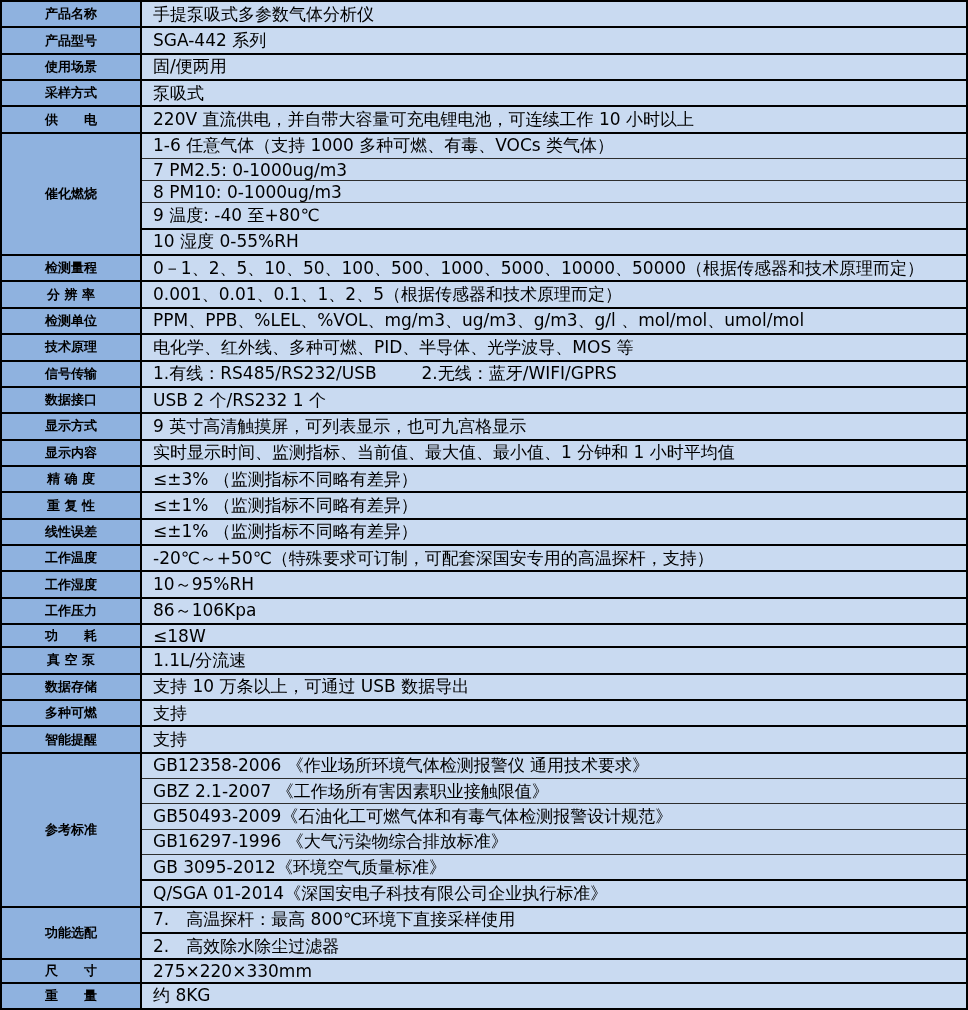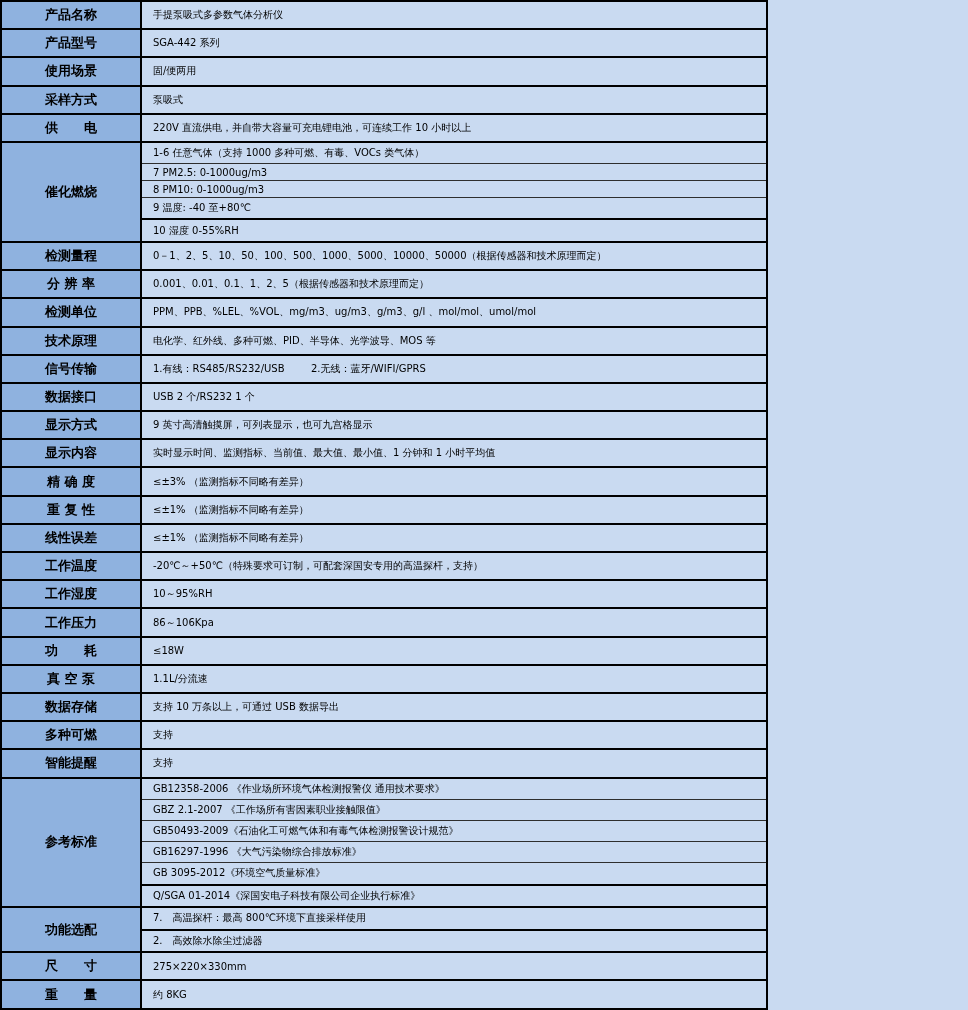--- a/index.html
+++ b/index.html
@@ -10,21 +10,21 @@
     --text:#000000;
   }
   html,body{margin:0;padding:0;}
   body{
     width:968px;height:1010px;
     font-family:"DejaVu Sans","Liberation Sans",sans-serif;
     color:var(--text);
     background:var(--value-bg);
   }
   table.spec{
-    width:768px;height:1010px;
+    width:968px;height:1010px;
     border-collapse:collapse;
     table-layout:fixed;
     border:2px solid var(--border-strong);
     background:var(--value-bg);
   }
   col.c-label{width:140px;}
   th.lab{
     background:var(--label-bg);
     font-weight:bold;
     font-size:13px;
@@ -32,21 +32,21 @@
     vertical-align:middle;
     padding:0 2px;
     border-top:2px solid var(--border-strong);
     border-bottom:2px solid var(--border-strong);
     border-right:2px solid var(--border-strong);
     color:var(--text);
     white-space:pre;
   }
   td.v{
     background:var(--value-bg);
-    font-size:10px;
+    font-size:17px;
     vertical-align:middle;
     padding:0 6px 0 11px;
     border-top:2px solid var(--border-strong);
     border-bottom:2px solid var(--border-strong);
     color:var(--text);
     white-space:pre;
     overflow:hidden;
   }
   td.v.sub{
     border-top:1px solid var(--border-sub);

